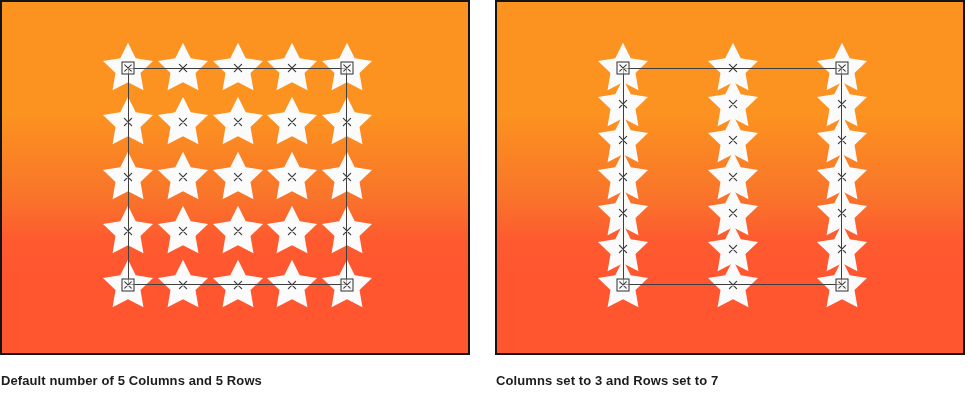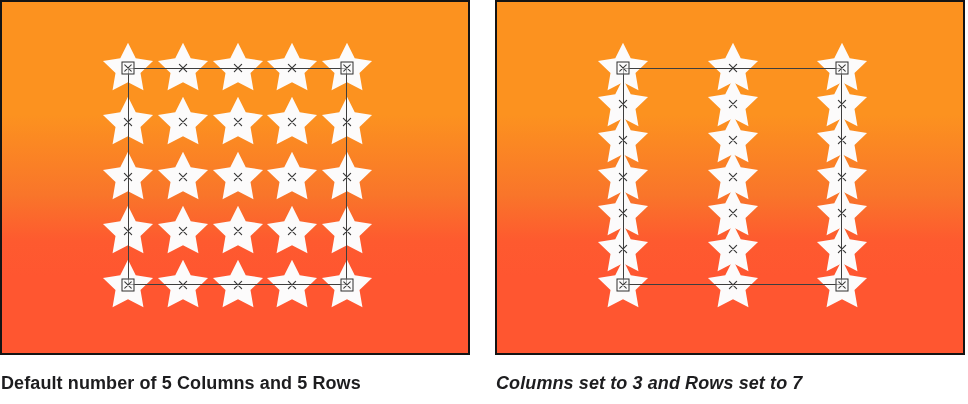--- a/index.html
+++ b/index.html
@@ -19,21 +19,21 @@
   .star svg{display:block;width:100%;height:100%;}
   .sel-rect{position:absolute;box-sizing:border-box;background:transparent;}
   .xwrap{position:absolute;transform:translate(-50%,-50%);line-height:0;}
   .handle{
     position:absolute;transform:translate(-50%,-50%);
     box-sizing:border-box;display:flex;align-items:center;justify-content:center;
     line-height:0;
   }
   .caption{
     position:absolute;top:373px;margin:0;
-    font-size:18px;font-weight:bold;letter-spacing:0.1px;
+    font-size:13px;font-weight:bold;letter-spacing:0.1px;
   }
   .caption.c0{left:1px;}
   .caption.c1{left:496px;}
 </style>
 </head>
 <body>
 
 <div class="figure">
 
   <div class="panel p0" style="border-color: rgb(20, 20, 20);">
@@ -426,15 +426,15 @@
           </svg></div>
         <div class="handle" style="width: 13px; height: 13px; left: 345px; top: 283px; border: 1px solid rgb(47, 47, 47); background: rgba(252, 252, 252, 0.55);">
           <svg viewBox="0 0 10 10" width="9" height="9">
             <path d="M1.4 1.4 L8.6 8.6 M1.4 8.6 L8.6 1.4" stroke="#3B3B3B" stroke-width="1.2" stroke-linecap="round" fill="none"></path>
           </svg>
         </div>
       </div>
   </div>
 
   <p class="caption c0" style="color: rgb(29, 29, 31);">Default number of 5 Columns and 5 Rows</p>
-  <p class="caption c1" style="color: rgb(29, 29, 31); font-style: italic;">Columns set to 3 and Rows set to 7</p>
+  <p class="caption c1" style="color: rgb(29, 29, 31);">Columns set to 3 and Rows set to 7</p>
 
 </div>
 
 </body></html>

